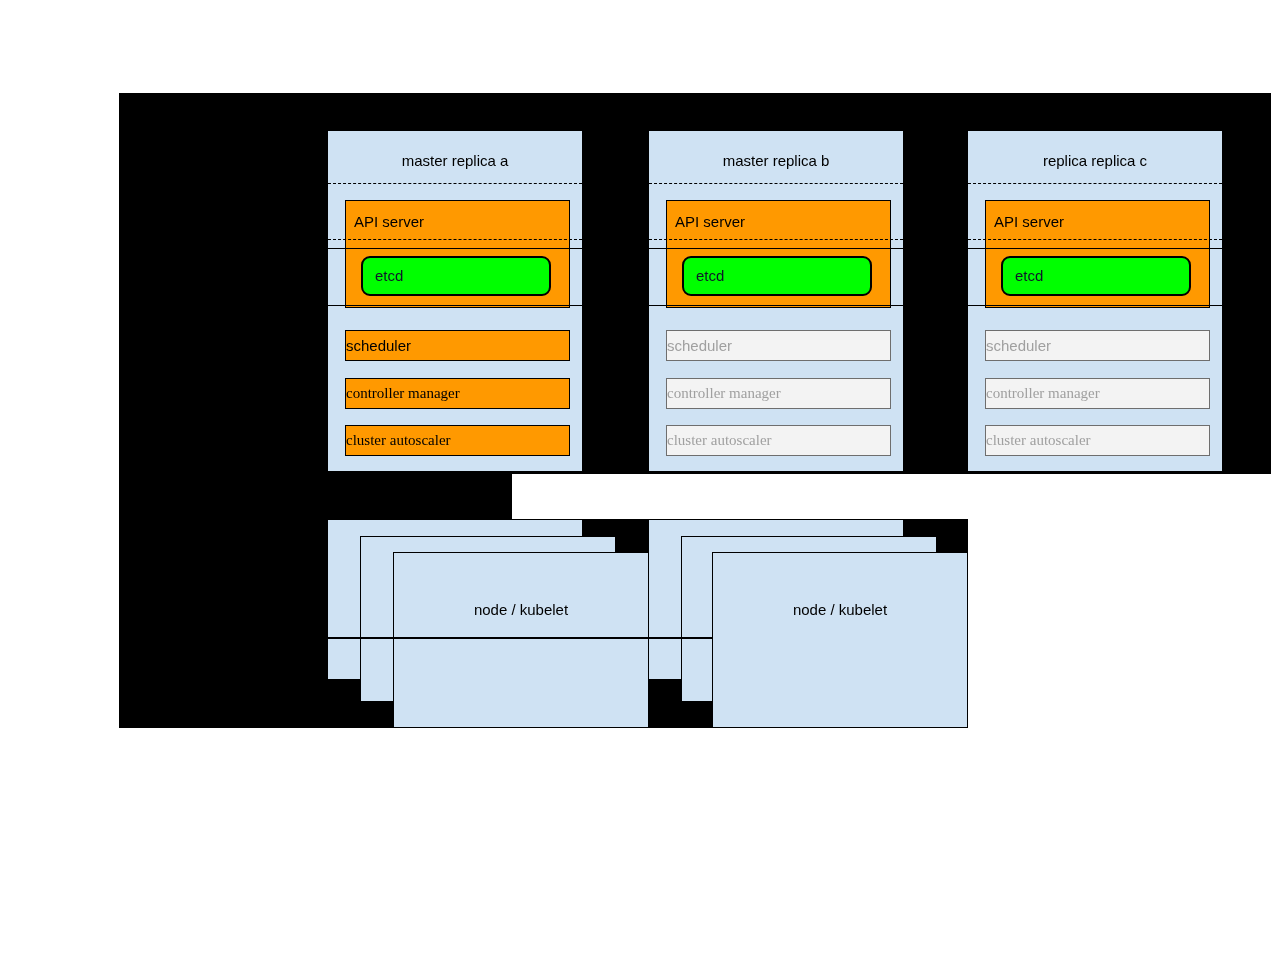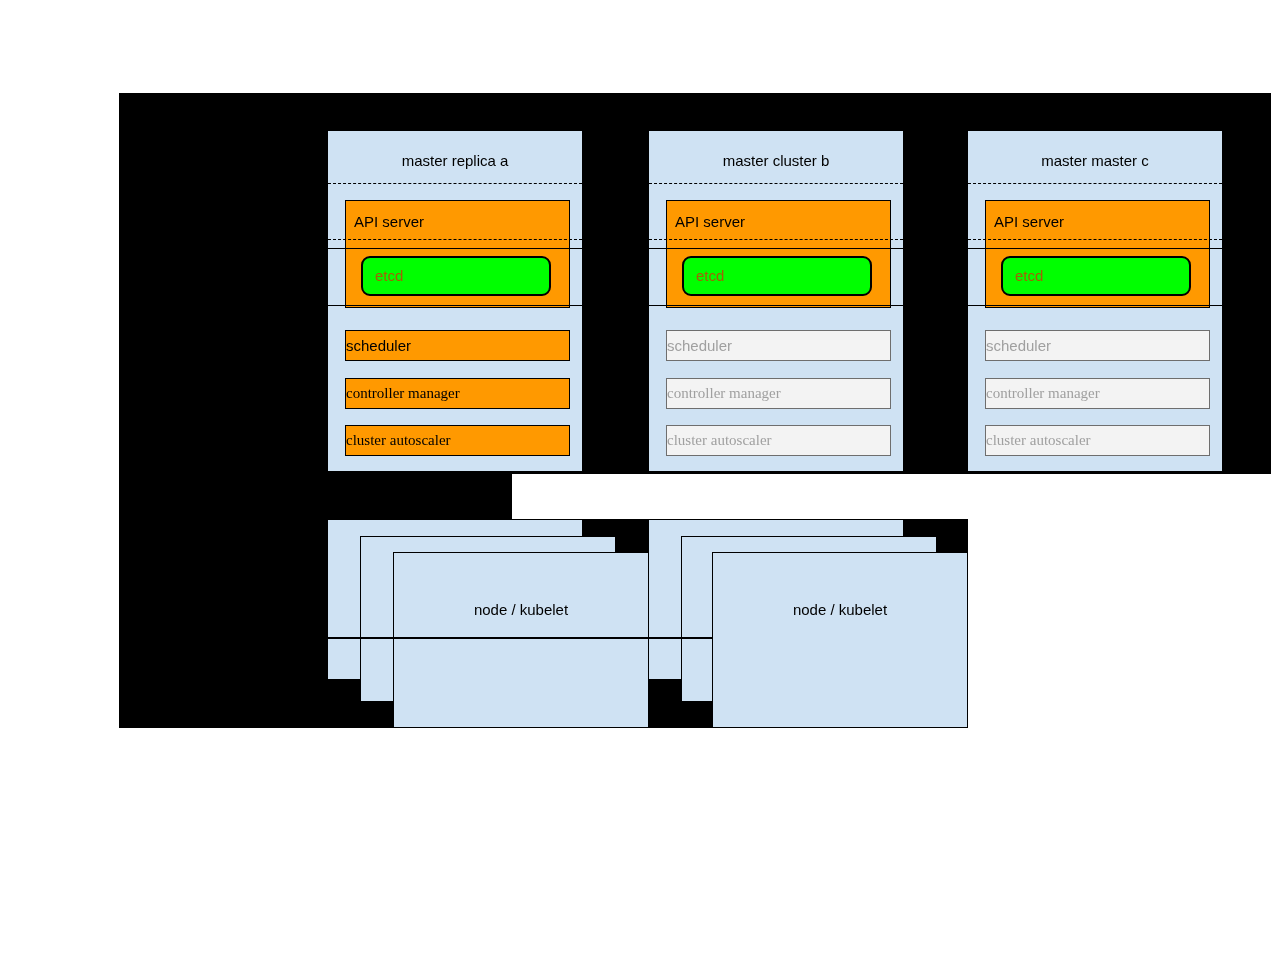--- a/index.html
+++ b/index.html
@@ -62,21 +62,21 @@
   }
   .etcd-box {
     left: 33px; top: 125px; width: 190px; height: 40px;
     background: var(--etcd-green);
     border: 2px solid var(--line-black);
     border-radius: 9px;
     z-index: 4;
   }
   .etcd-label {
     position: absolute; left: 12px; top: 9px;
-    font-size: 15px; color: #a16207;
+    font-size: 15px; color: #0f172a;
   }
 
   .svc {
     left: 17px; width: 225px; height: 31px;
     font-size: 15px;
     padding-left: 0;
     display: flex; align-items: center;
   }
   .svc-1 { top: 199px; }
   .svc-2 { top: 247px; font-family: Liberation Serif, serif; }
@@ -135,38 +135,38 @@
   <div class="abs etcd-box">
     <div class="etcd-label">etcd</div>
   </div>
   <div class="abs solid-line sol-2"></div>
   <div class="abs svc svc-1 active">scheduler</div>
   <div class="abs svc svc-2 active">controller manager</div>
   <div class="abs svc svc-3 active">cluster autoscaler</div>
 </div>
 
 <div class="abs master master-b">
-  <div class="abs m-title">master cluster b</div>
+  <div class="abs m-title">master replica b</div>
   <div class="abs dash-line dash-1"></div>
   <div class="abs api-box">
     <div class="api-label">API server</div>
   </div>
   <div class="abs dash-line dash-2"></div>
   <div class="abs solid-line sol-1"></div>
   <div class="abs etcd-box">
     <div class="etcd-label">etcd</div>
   </div>
   <div class="abs solid-line sol-2"></div>
   <div class="abs svc svc-1 standby">scheduler</div>
   <div class="abs svc svc-2 standby">controller manager</div>
   <div class="abs svc svc-3 standby">cluster autoscaler</div>
 </div>
 
 <div class="abs master master-c">
-  <div class="abs m-title">master master c</div>
+  <div class="abs m-title">replica replica c</div>
   <div class="abs dash-line dash-1"></div>
   <div class="abs api-box">
     <div class="api-label">API server</div>
   </div>
   <div class="abs dash-line dash-2"></div>
   <div class="abs solid-line sol-1"></div>
   <div class="abs etcd-box">
     <div class="etcd-label">etcd</div>
   </div>
   <div class="abs solid-line sol-2"></div>

